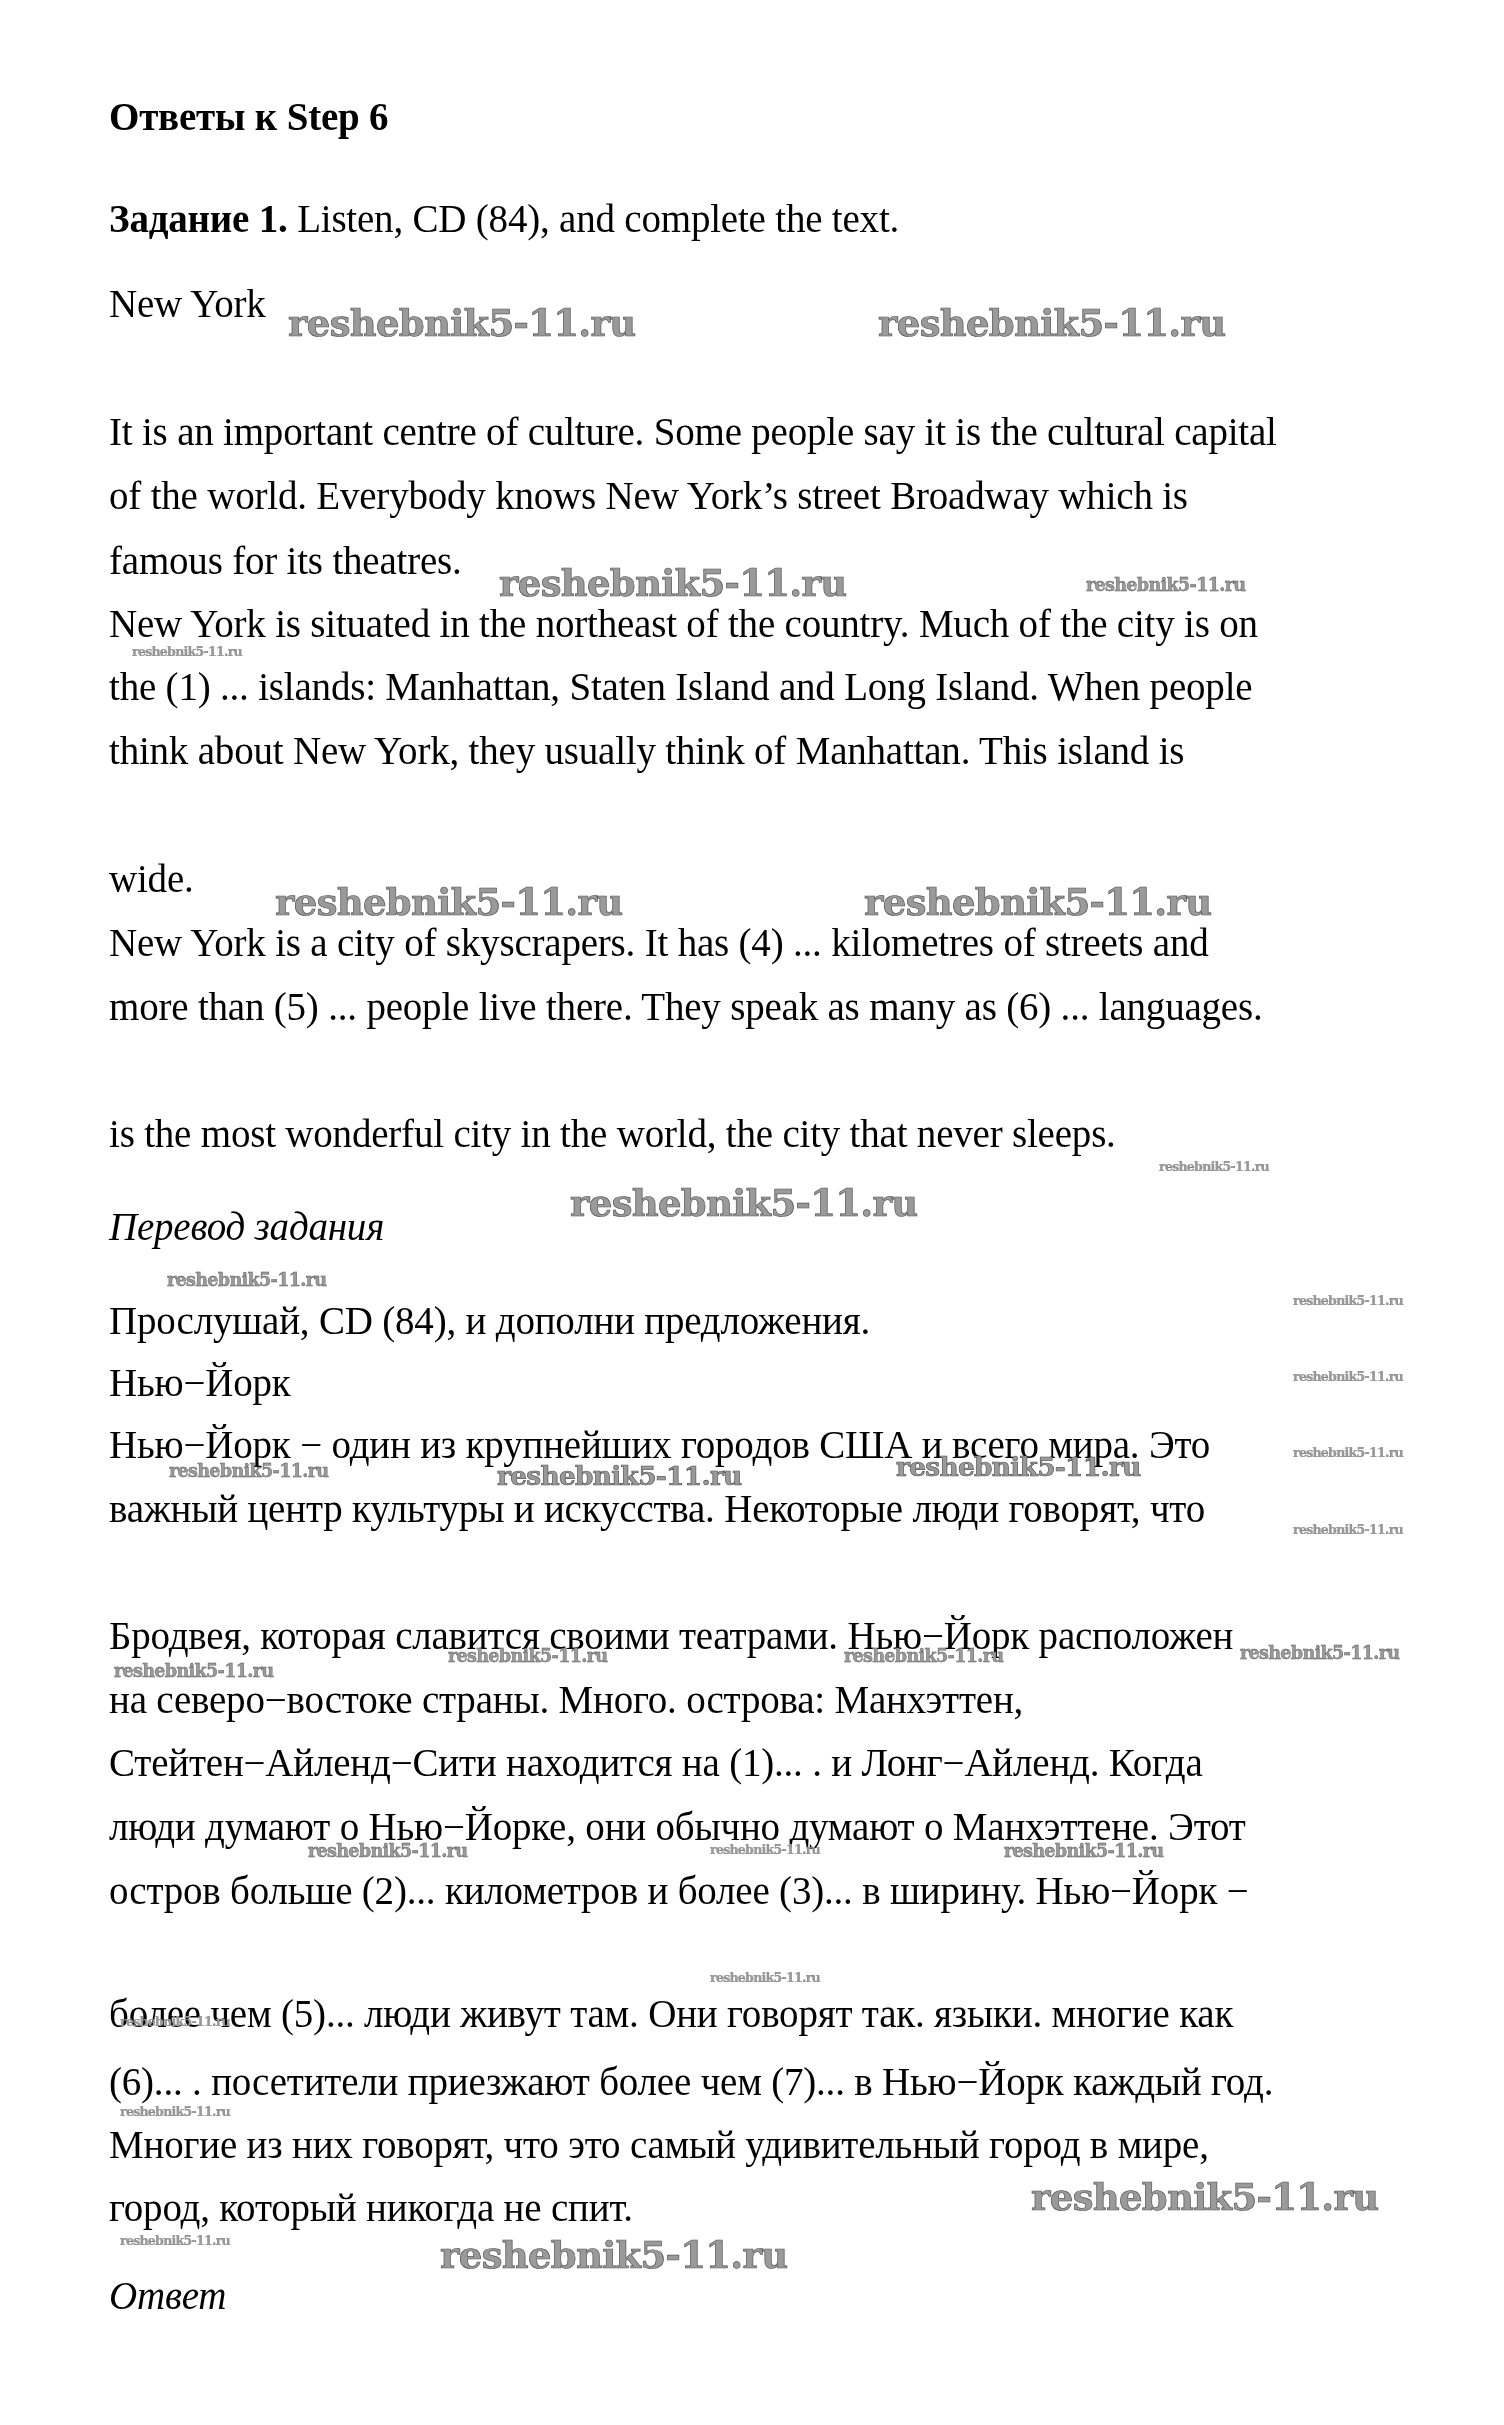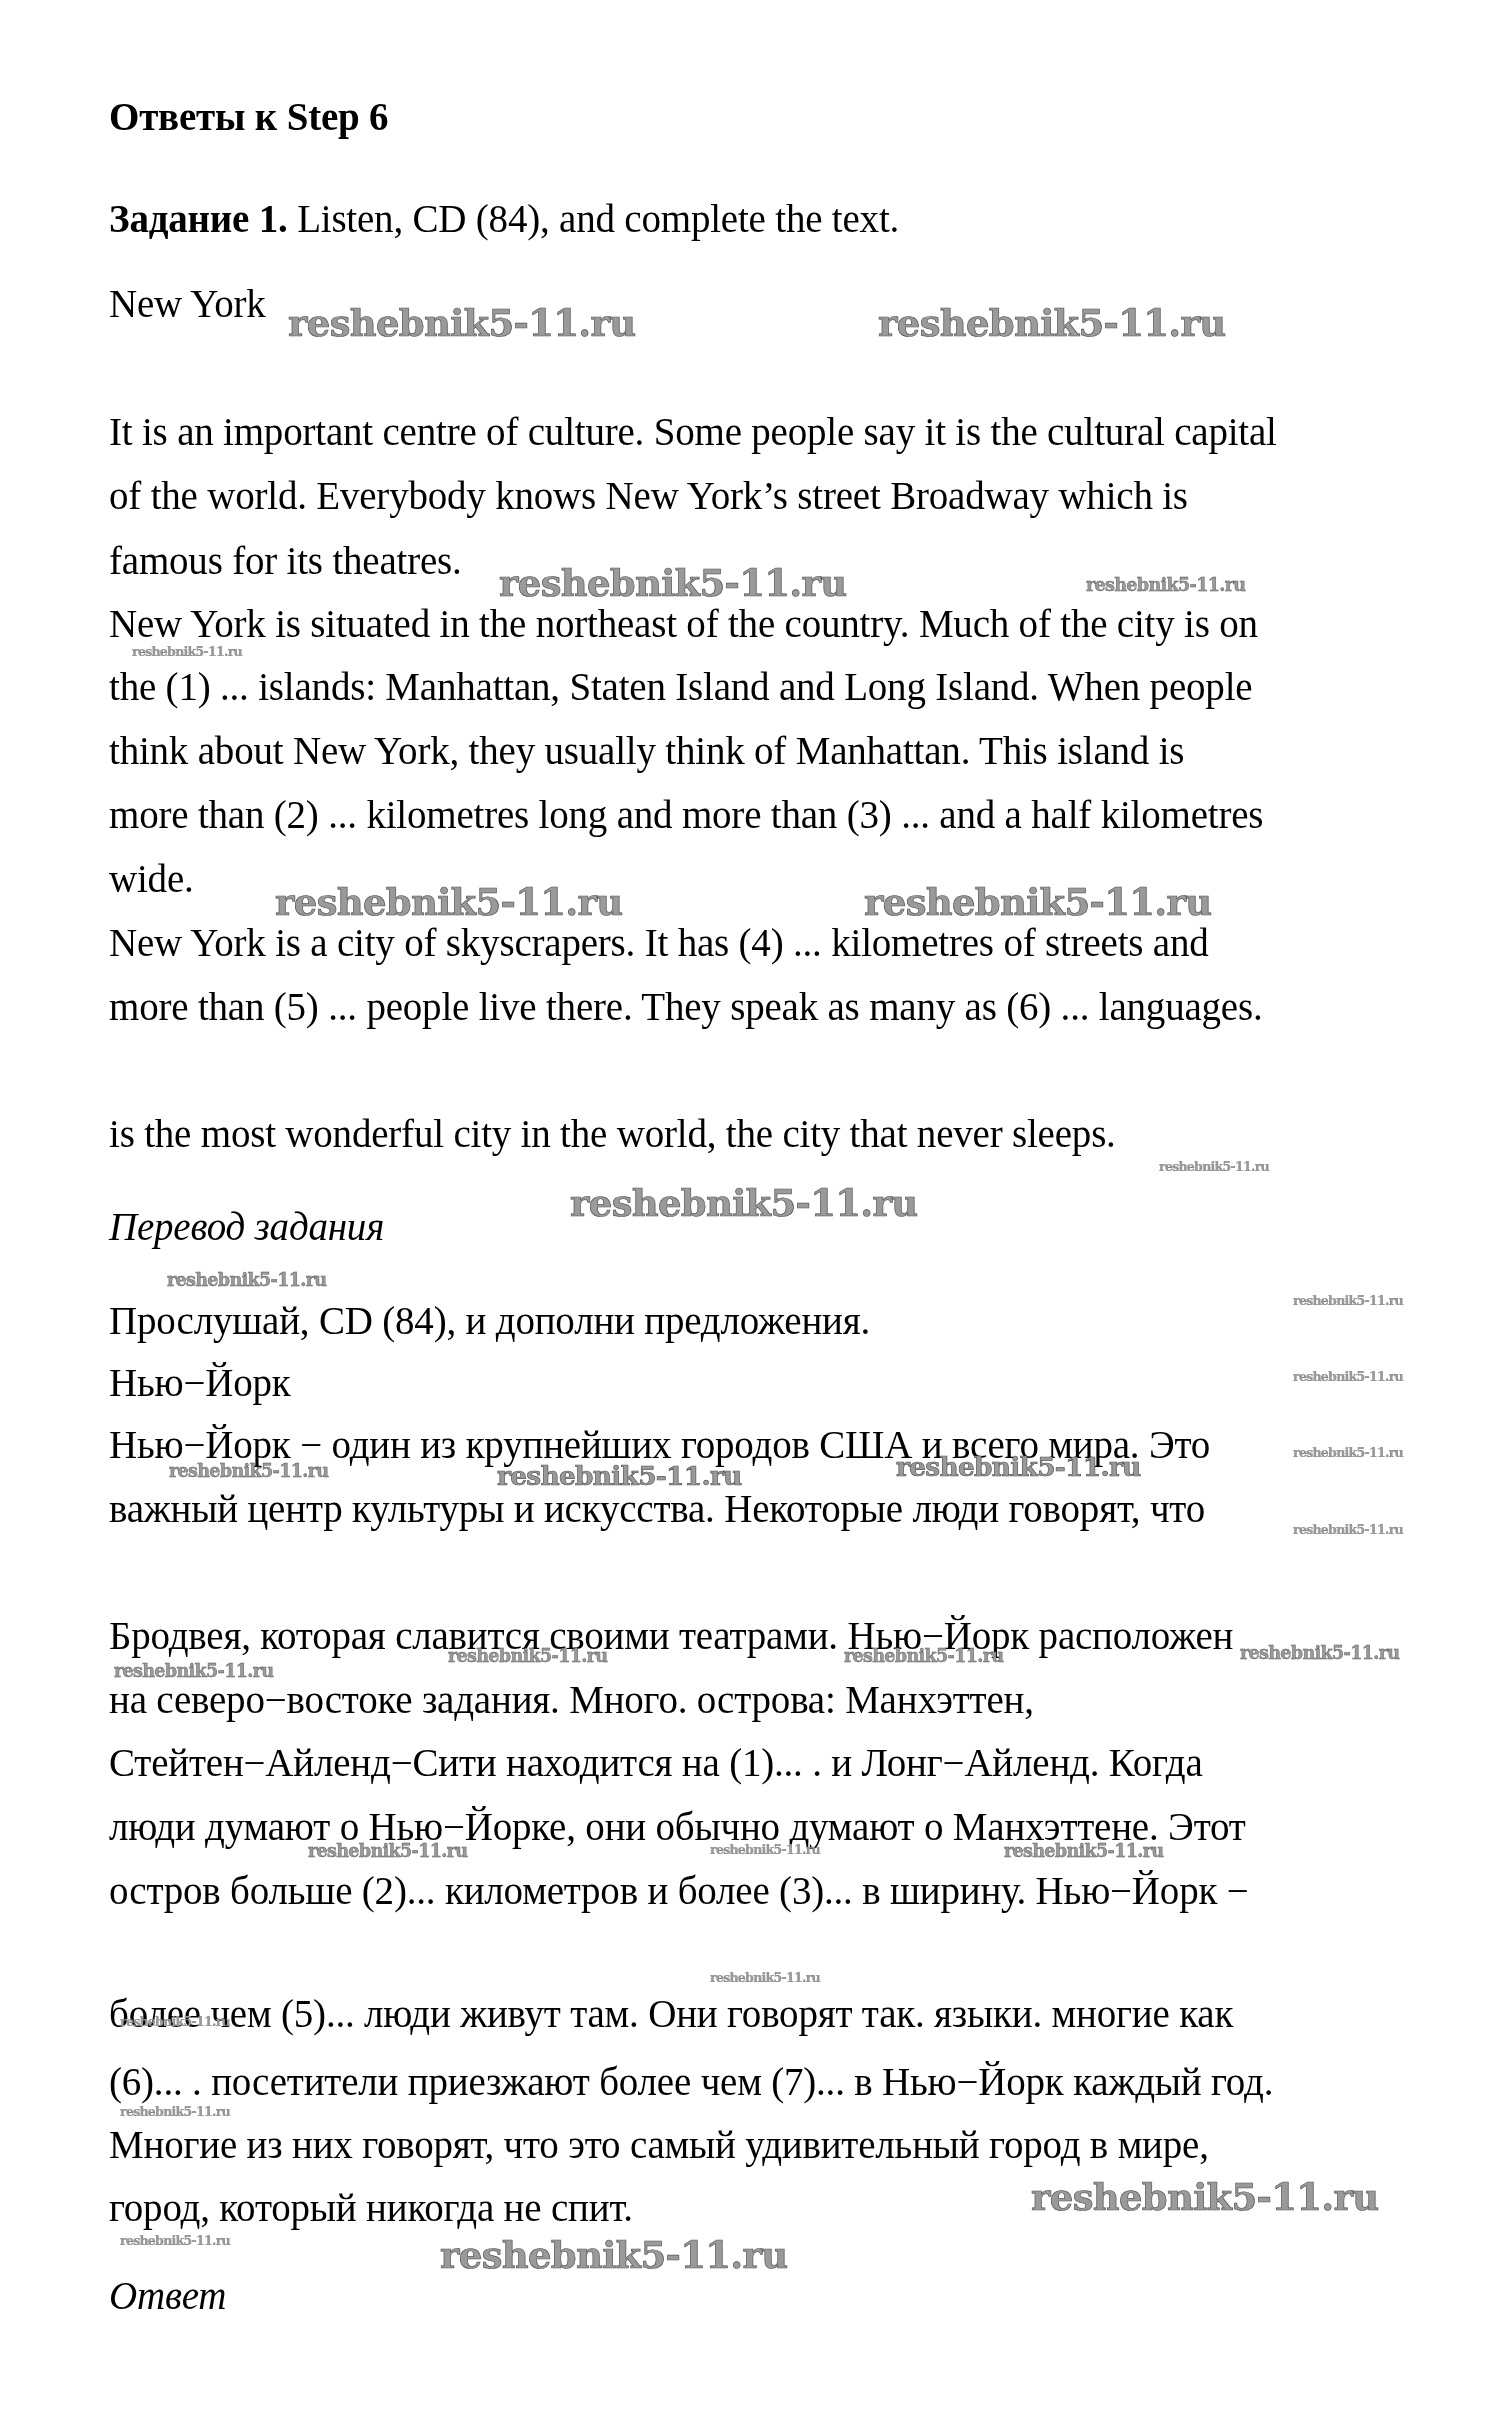--- a/index.html
+++ b/index.html
@@ -34,34 +34,33 @@
   <div class="line bold" style="top:95px;">Ответы к Step 6</div>
   <div class="line" style="top:197px;"><span class="bold">Задание 1.</span><span> Listen, CD (84), and complete the text.</span></div>
   <div class="line" style="top:282px;">New York</div>
 
   <div class="line" style="top:410px;">It is an important centre of culture. Some people say it is the cultural capital</div>
   <div class="line" style="top:474px;">of the world. Everybody knows New York’s street Broadway which is</div>
   <div class="line" style="top:539px;">famous for its theatres.</div>
   <div class="line" style="top:602px;">New York is situated in the northeast of the country. Much of the city is on</div>
   <div class="line" style="top:665px;">the (1) ... islands: Manhattan, Staten Island and Long Island. When people</div>
   <div class="line" style="top:729px;">think about New York, they usually think of Manhattan. This island is</div>
-  <div class="line" style="top:793px;">more than (2) ... kilometres long and more than (3) ... and a half kilometres</div>
   <div class="line" style="top:857px;">wide.</div>
   <div class="line" style="top:921px;">New York is a city of skyscrapers. It has (4) ... kilometres of streets and</div>
   <div class="line" style="top:985px;">more than (5) ... people live there. They speak as many as (6) ... languages.</div>
   <div class="line" style="top:1112px;">is the most wonderful city in the world, the city that never sleeps.</div>
 
   <div class="line italic" style="top:1205px;">Перевод задания</div>
 
   <div class="line" style="top:1299px;">Прослушай, CD (84), и дополни предложения.</div>
   <div class="line" style="top:1361px;">Нью−Йорк</div>
   <div class="line" style="top:1423px;">Нью−Йорк − один из крупнейших городов США и всего мира. Это</div>
   <div class="line" style="top:1487px;">важный центр культуры и искусства. Некоторые люди говорят, что</div>
   <div class="line" style="top:1614px;">Бродвея, которая славится своими театрами. Нью−Йорк расположен</div>
-  <div class="line" style="top:1678px;">на северо−востоке задания. Много. острова: Манхэттен,</div>
+  <div class="line" style="top:1678px;">на северо−востоке страны. Много. острова: Манхэттен,</div>
   <div class="line" style="top:1741px;">Стейтен−Айленд−Сити находится на (1)... . и Лонг−Айленд. Когда</div>
   <div class="line" style="top:1805px;">люди думают о Нью−Йорке, они обычно думают о Манхэттене. Этот</div>
   <div class="line" style="top:1869px;">остров больше (2)... километров и более (3)... в ширину. Нью−Йорк −</div>
   <div class="line" style="top:1992px;">более чем (5)... люди живут там. Они говорят так. языки. многие как</div>
   <div class="line" style="top:2060px;">(6)... . посетители приезжают более чем (7)... в Нью−Йорк каждый год.</div>
   <div class="line" style="top:2123px;">Многие из них говорят, что это самый удивительный город в мире,</div>
   <div class="line" style="top:2186px;">город, который никогда не спит.</div>
 
   <div class="line italic" style="top:2274px;">Ответ</div>
 

